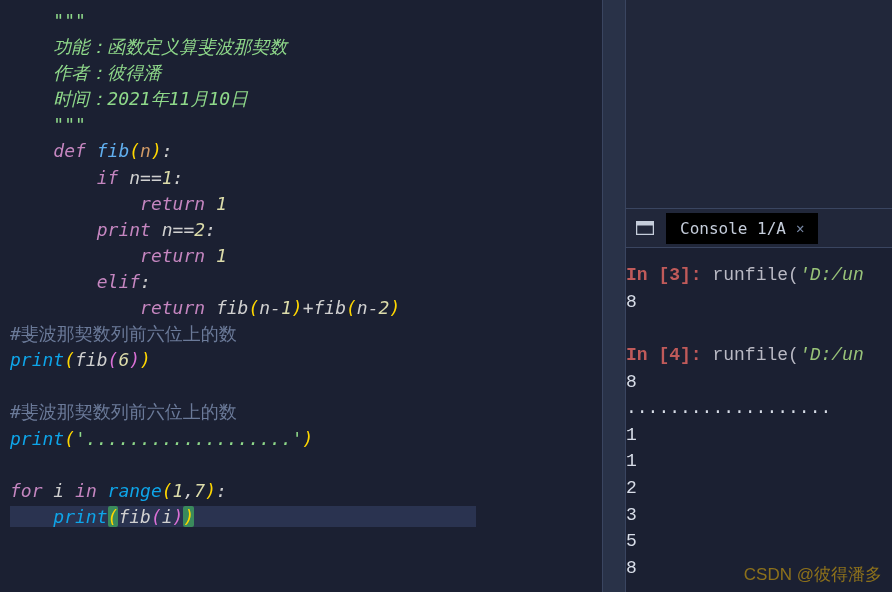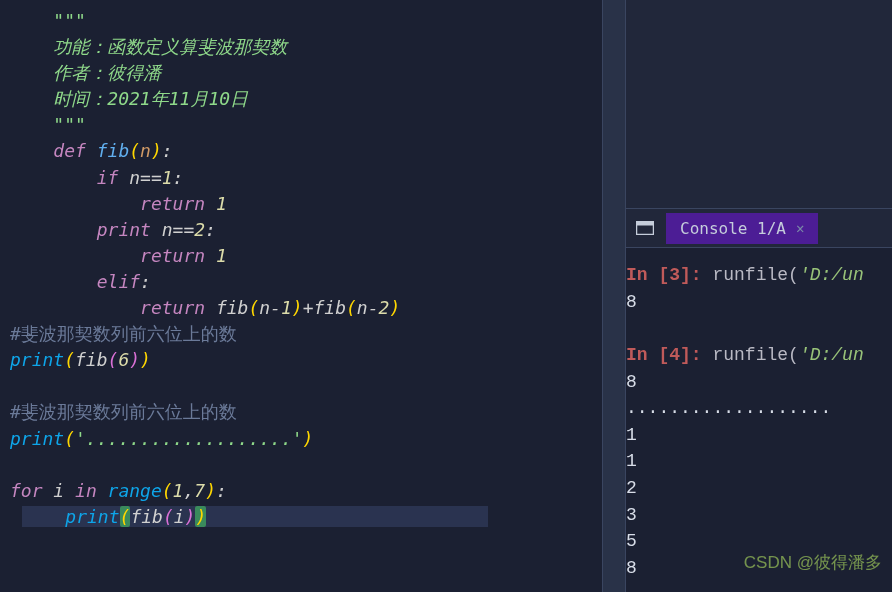--- a/index.html
+++ b/index.html
@@ -53,21 +53,21 @@
   }
   .console-icon-btn {
     width: 26px;
     height: 26px;
     display: flex;
     align-items: center;
     justify-content: center;
     margin-right: 8px;
   }
   .console-tab {
-    background: #4c1d95;
+    background: #000000;
     padding: 6px 14px;
     color: #c5cddb;
     font-size: 16px;
     font-family: Consolas, monospace;
     display: flex;
     align-items: center;
     gap: 10px;
   }
   .tab-close {
     color: #7a8aa8;
@@ -93,29 +93,29 @@
   .tok-def { color: #61afef; }
   .tok-fn  { color: #0ea5e9; }
   .tok-num { color: #dcdcaa; }
   .tok-var { color: #d19a66; }
   .tok-op  { color: #d0d0d0; }
   .tok-paren1 { color: #ffd700; }
   .tok-paren2 { color: #da70d6; }
   .tok-cmt { color: #6b7a99; font-style: normal;}
   .tok-plain { color: #d0d0d0; }
   .paren-hi { background: #3a8a5c; border-radius: 2px; }
-  .sel-line { background: #2a3350; margin-left: 12px; }
+  .sel-line { background: #2a3350; }
   
   pre { white-space: pre; }
   
   .watermark {
     position: absolute;
-    bottom: 18px;
+    bottom: 6px;
     right: 10px;
-    color: #bef264;
+    color: #eab308;
     opacity: 0.55;
     font-size: 17px;
     font-style: normal;
     font-family: 'Microsoft YaHei', sans-serif;
     pointer-events: none;
   }
 </style>
 </head>
 <body>
 

